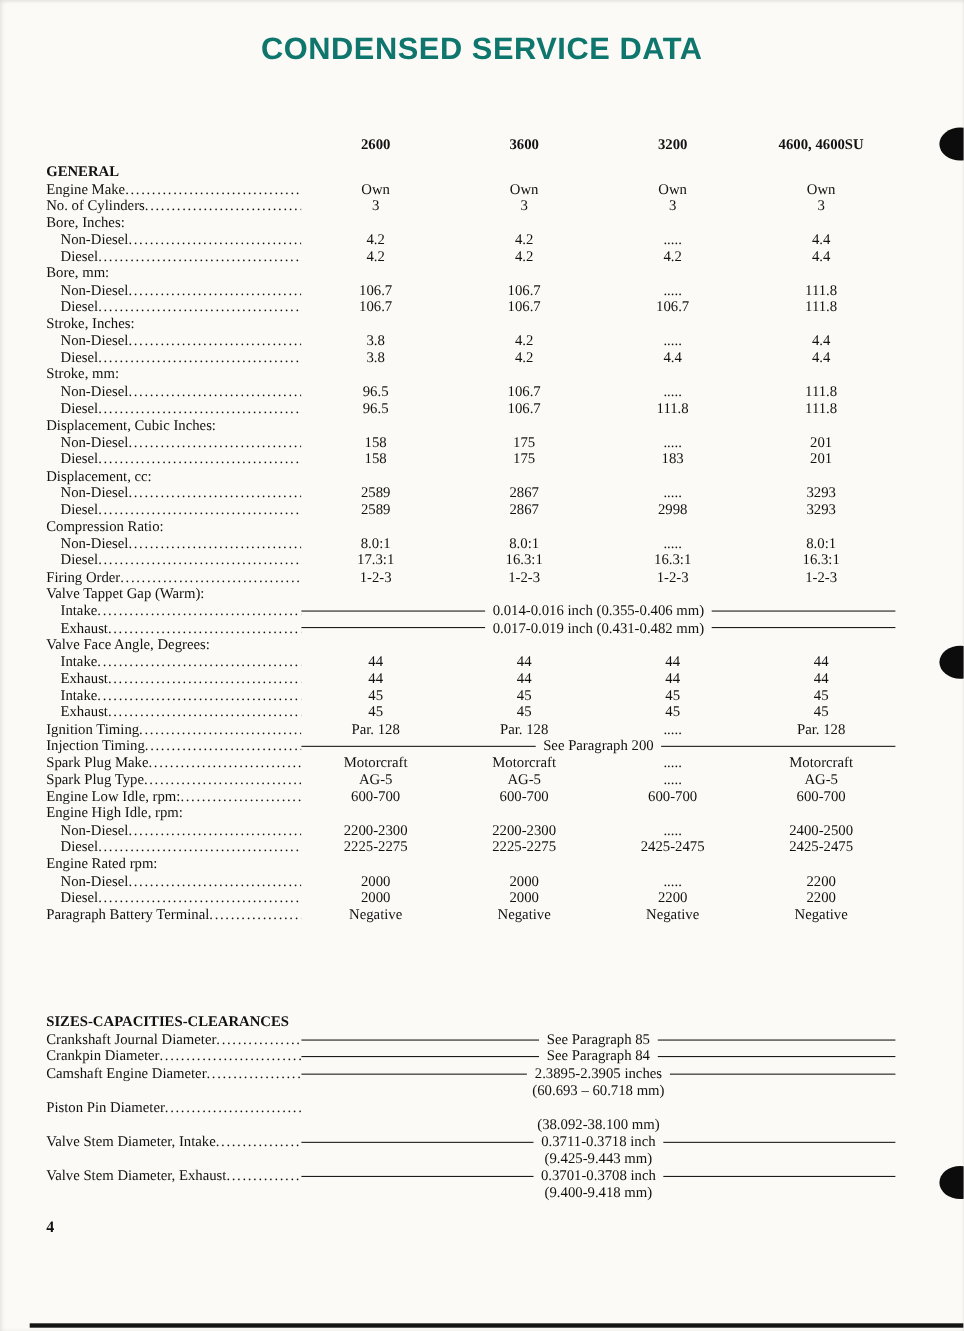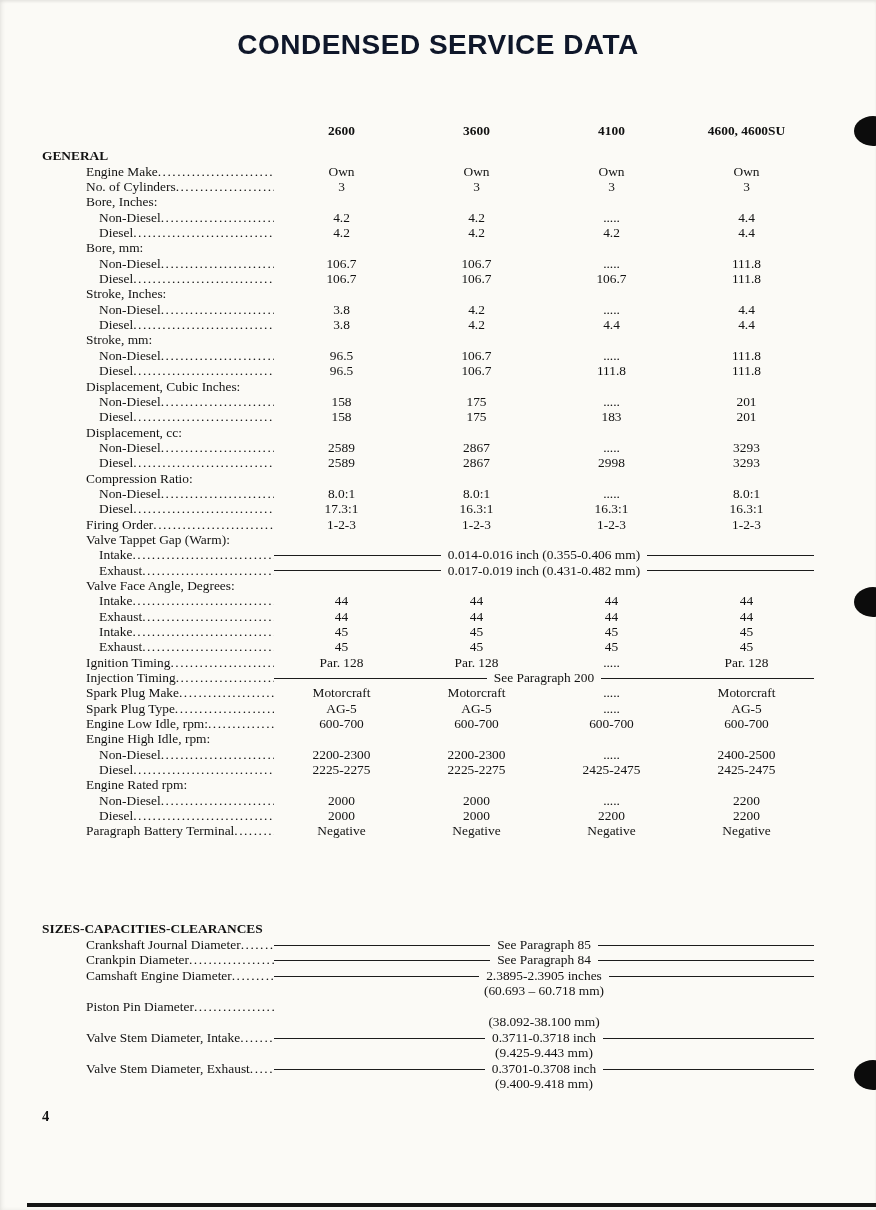--- a/index.html
+++ b/index.html
@@ -16,42 +16,42 @@
     color:#121212;
     box-shadow: inset 2px 0 4px rgba(0,0,0,0.07), inset 0 2px 3px rgba(0,0,0,0.05);
   }
   .title {
     font-family:"Liberation Sans", sans-serif;
     font-size:28px;
     font-weight:bold;
     text-align:center;
     padding-top:28px;
     letter-spacing:0.5px;
-    color:#0f172a;
+    color:#0f766e;
     line-height:33px;
   }
   .content {
     padding:0 62px 0 42px;
     font-size:13.4px;
   }
   .gtable { margin-top:62px; }
   .row { display:flex; line-height:15.35px; }
   .header-row { font-weight:bold; margin-bottom:10px; }
   .section-heading {
     font-weight:bold;
     line-height:15.35px;
   }
   .label, .slabel {
     flex:0 0 232px;
     display:flex;
     overflow:hidden;
     min-width:0;
   }
   .row.indent .label { padding-left:13px; }
-  .lt { white-space:nowrap;margin-left:44px; }
+  .lt { white-space:nowrap; }
   .dots {
     flex:1 1 auto;
     overflow:hidden;
     white-space:nowrap;
   }
   .dots::before {
     content:"....................................................................................................";
     letter-spacing:1.5px;
   }
   .cell {
@@ -115,21 +115,21 @@
 
 <div class="page">
   <h1 class="title">CONDENSED SERVICE DATA</h1>
 
   <div class="content">
     <div class="gtable">
       <div class="row header-row" id="col-head-row">
         <span class="label"></span>
       <span class="cell">2600</span>
           <span class="cell">3600</span>
-          <span class="cell">4100</span>
+          <span class="cell">3200</span>
           <span class="cell">4600, 4600SU</span>
         </div>
       <div class="section-heading">GENERAL</div>
       <div id="general-rows">
           <div class="row data">
             <span class="label">
               <span class="lt">Engine Make</span>
               <span class="dots"></span>
             </span>
             <span class="cell">Own</span>

